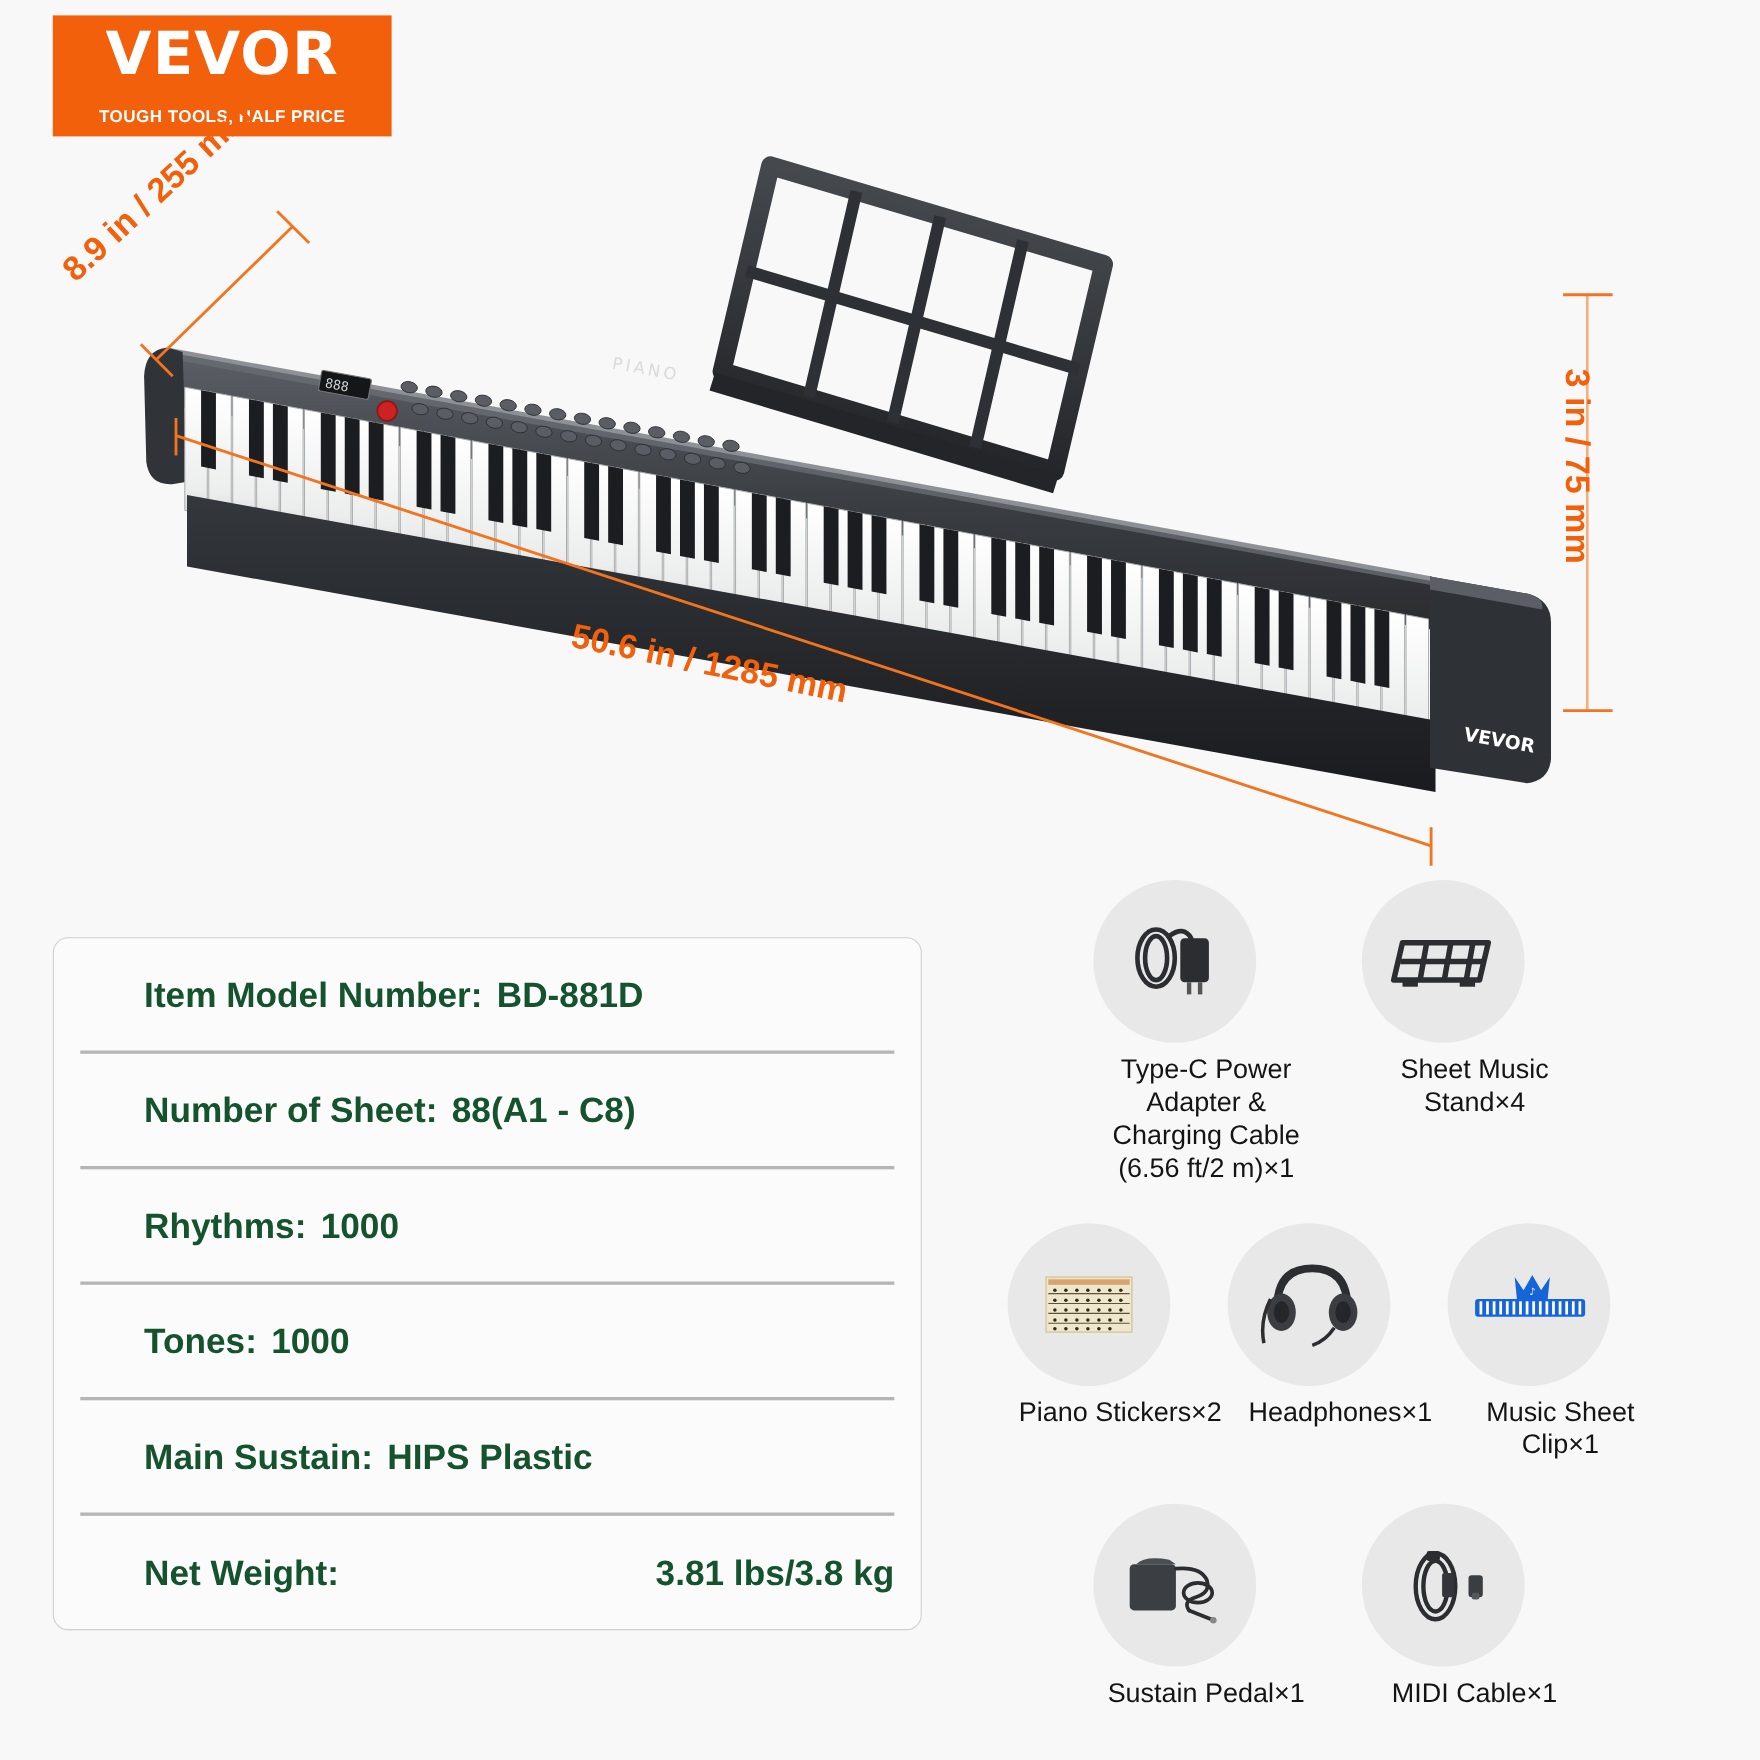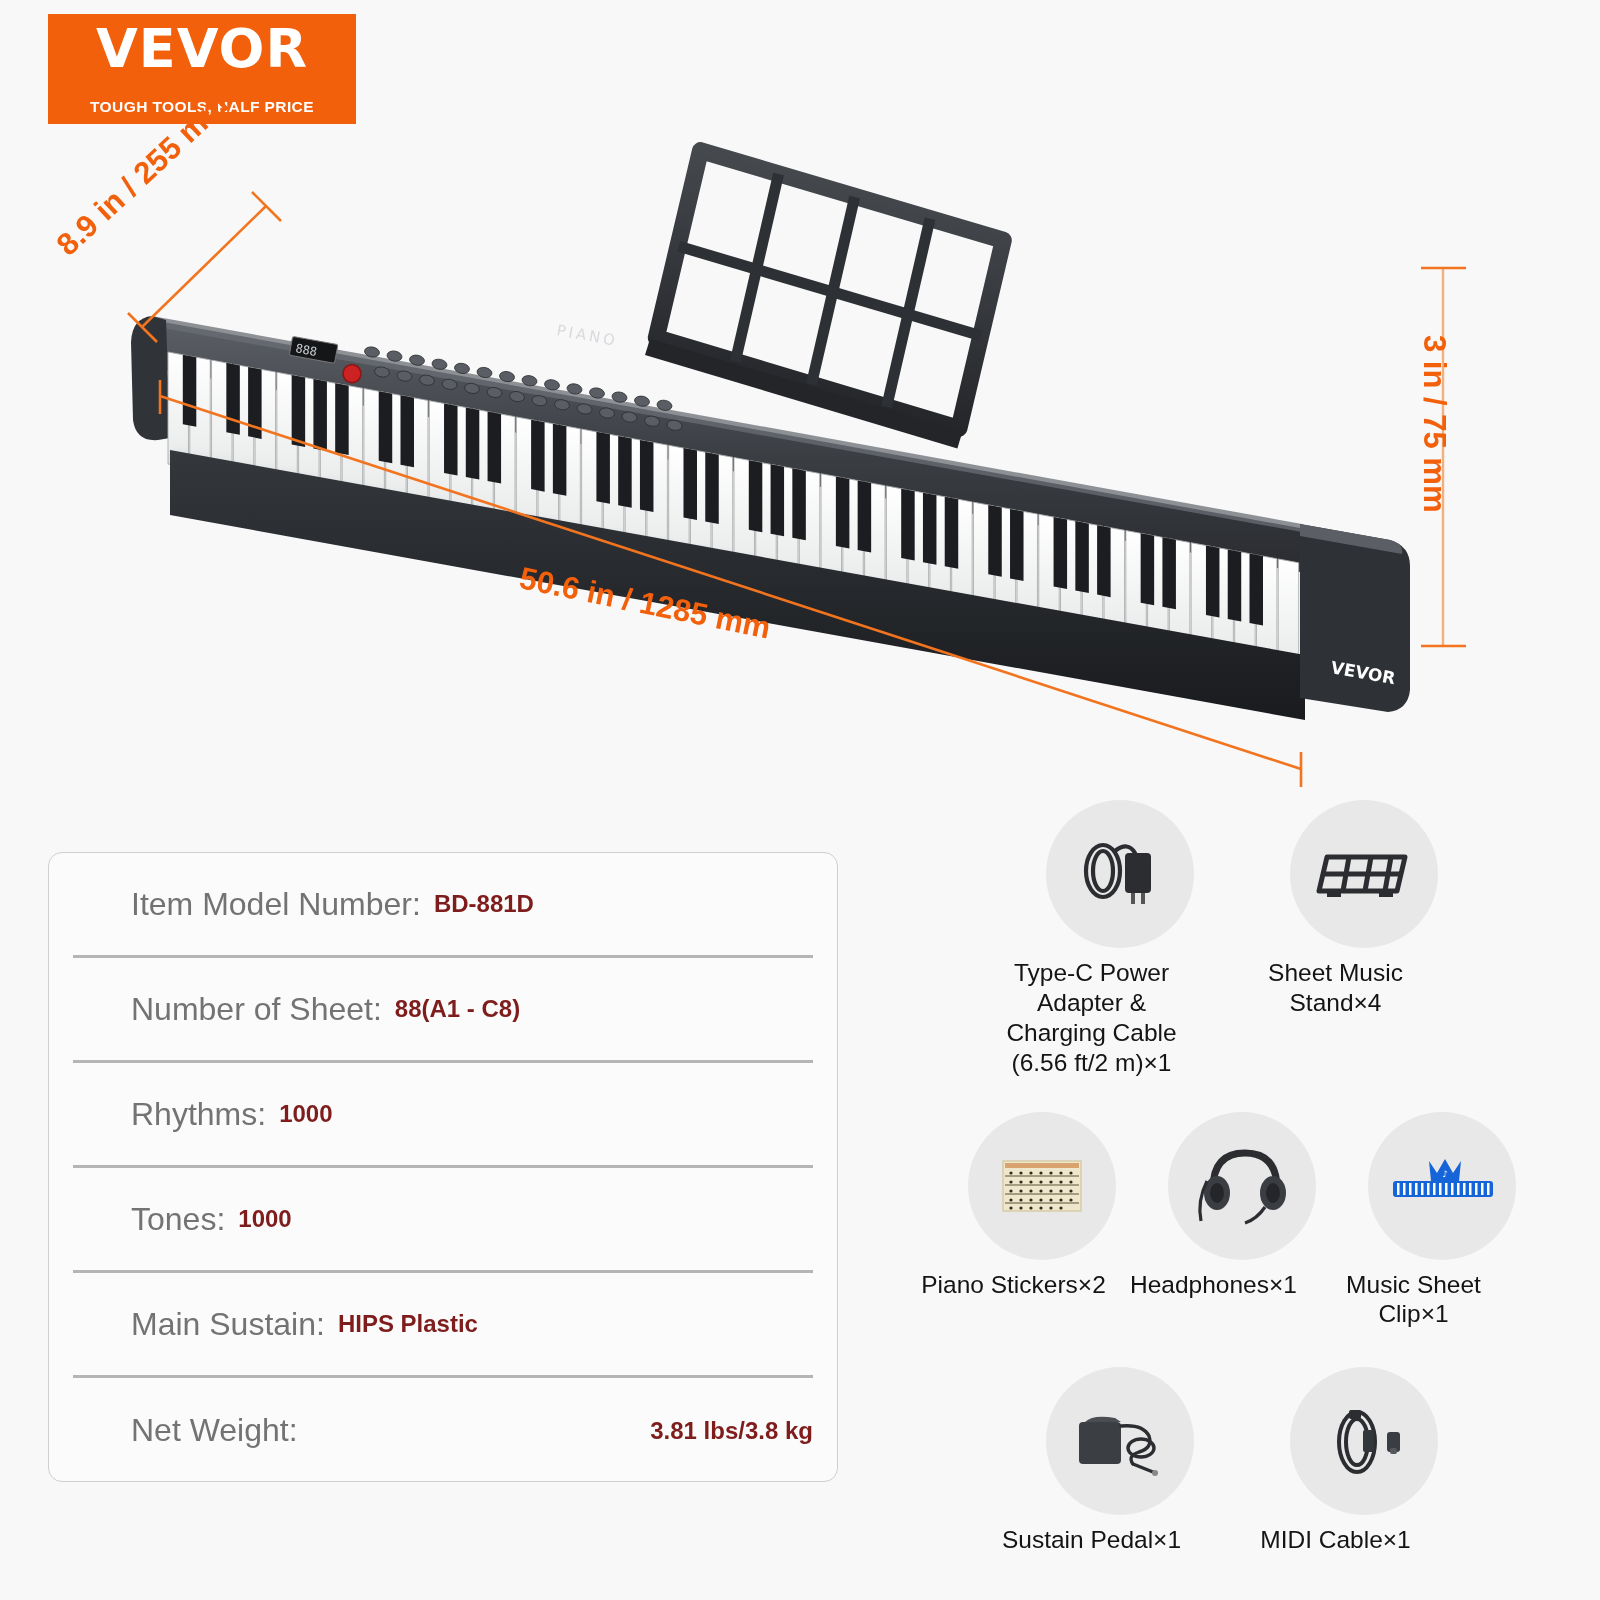--- a/index.html
+++ b/index.html
@@ -47,27 +47,27 @@
   #spec-card{
     position:absolute;left:48px;top:852px;width:790px;height:630px;
     border:1.5px solid #cfcfcf;border-radius:14px;background:#fbfbfb;
     box-sizing:border-box;padding:0 24px;
   }
   .spec-row{
     height:105px;display:flex;align-items:center;
     border-bottom:3px solid #b5b5b5;padding-left:58px;box-sizing:border-box;
   }
   .spec-row:last-child{border-bottom:none;justify-content:space-between;}
-  .spec-key{font-size:32px;color:#737373;font-weight:normal;}
-  .spec-val{font-size:24px;color:#7f1d1d;font-weight:bold;margin-left:13px;}
+  .spec-key{font-size:32px;color:#14532d;font-weight:bold;}
+  .spec-val{font-size:32px;color:#14532d;font-weight:bold;margin-left:13px;}
 
   
   #accessory-grid{position:absolute;left:880px;top:800px;width:672px;}
   .acc-row{display:flex;justify-content:center;}
-  .acc-item{width:200px;display:flex;flex-direction:column;align-items:flex-end;}
+  .acc-item{width:200px;display:flex;flex-direction:column;align-items:flex-start;}
   .acc-circle{
     width:148px;height:148px;border-radius:50%;background:#e8e8e8;
     display:flex;align-items:center;justify-content:center;position:relative;
   }
   .acc-caption{
     margin-top:10px;text-align:center;font-size:24.5px;color:#141414;
     line-height:1.22;width:205px;
   }
 
   .keyboard-tilt{transform:rotate(11.5deg);}

